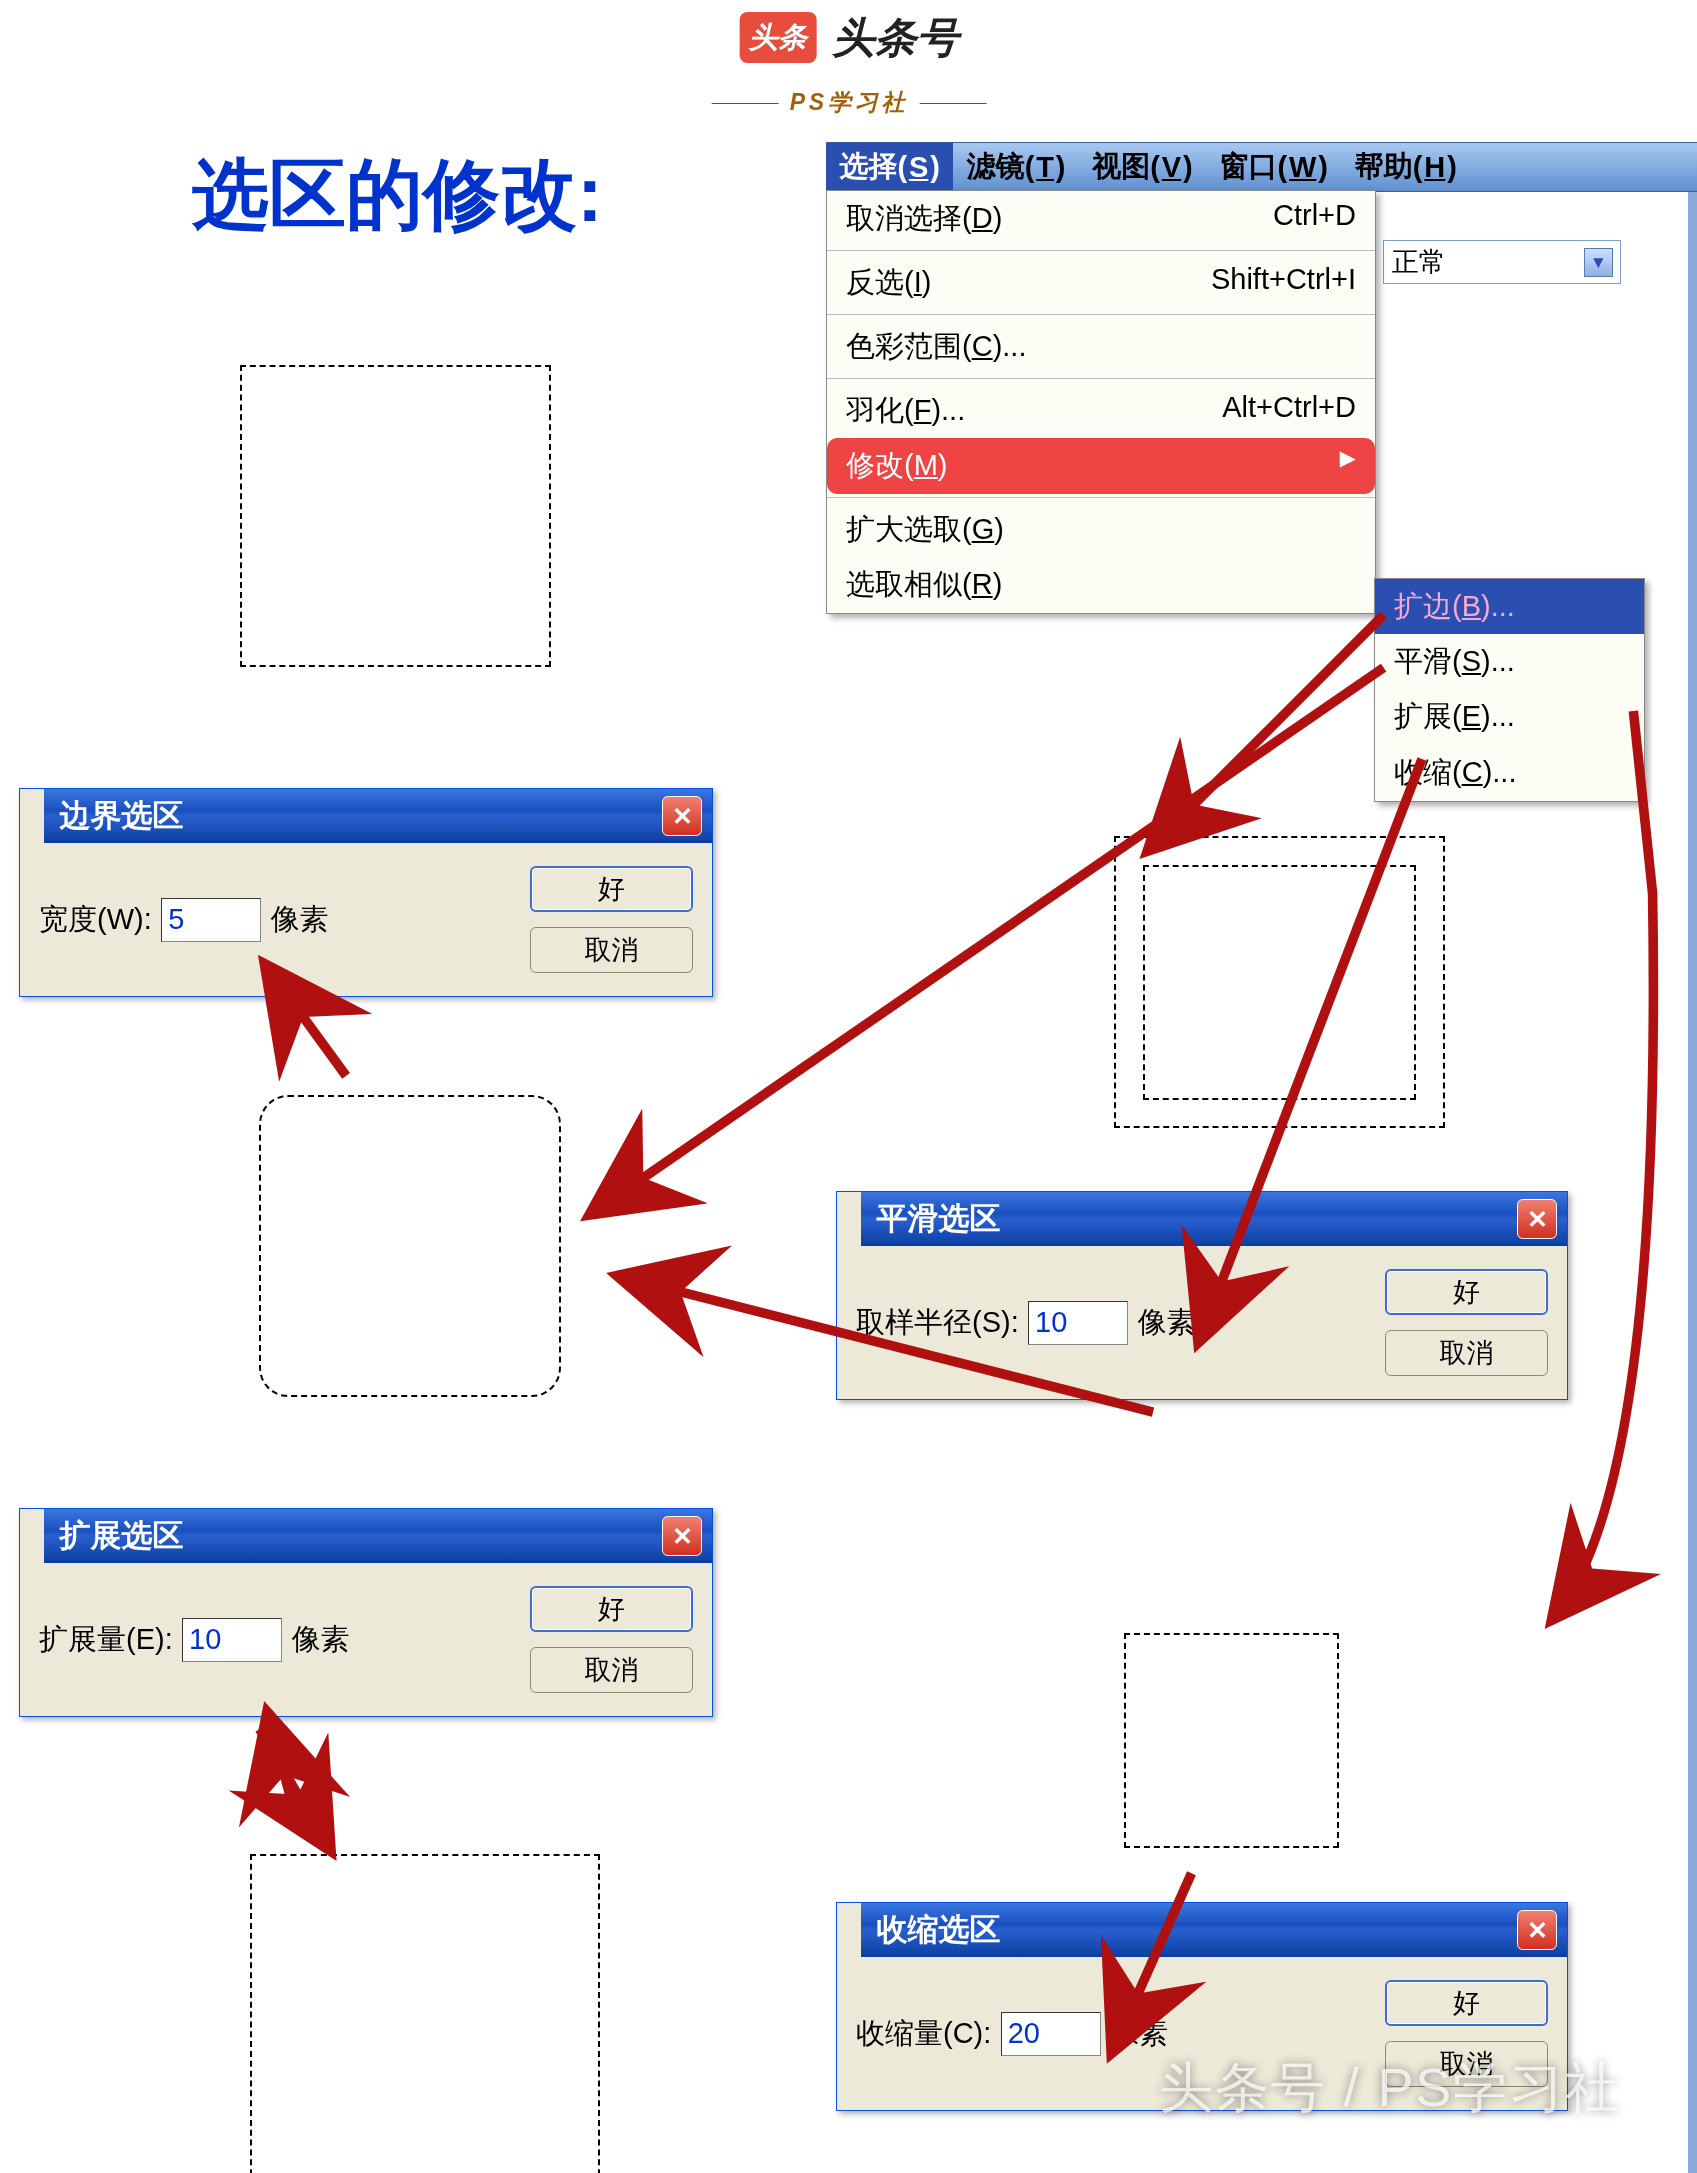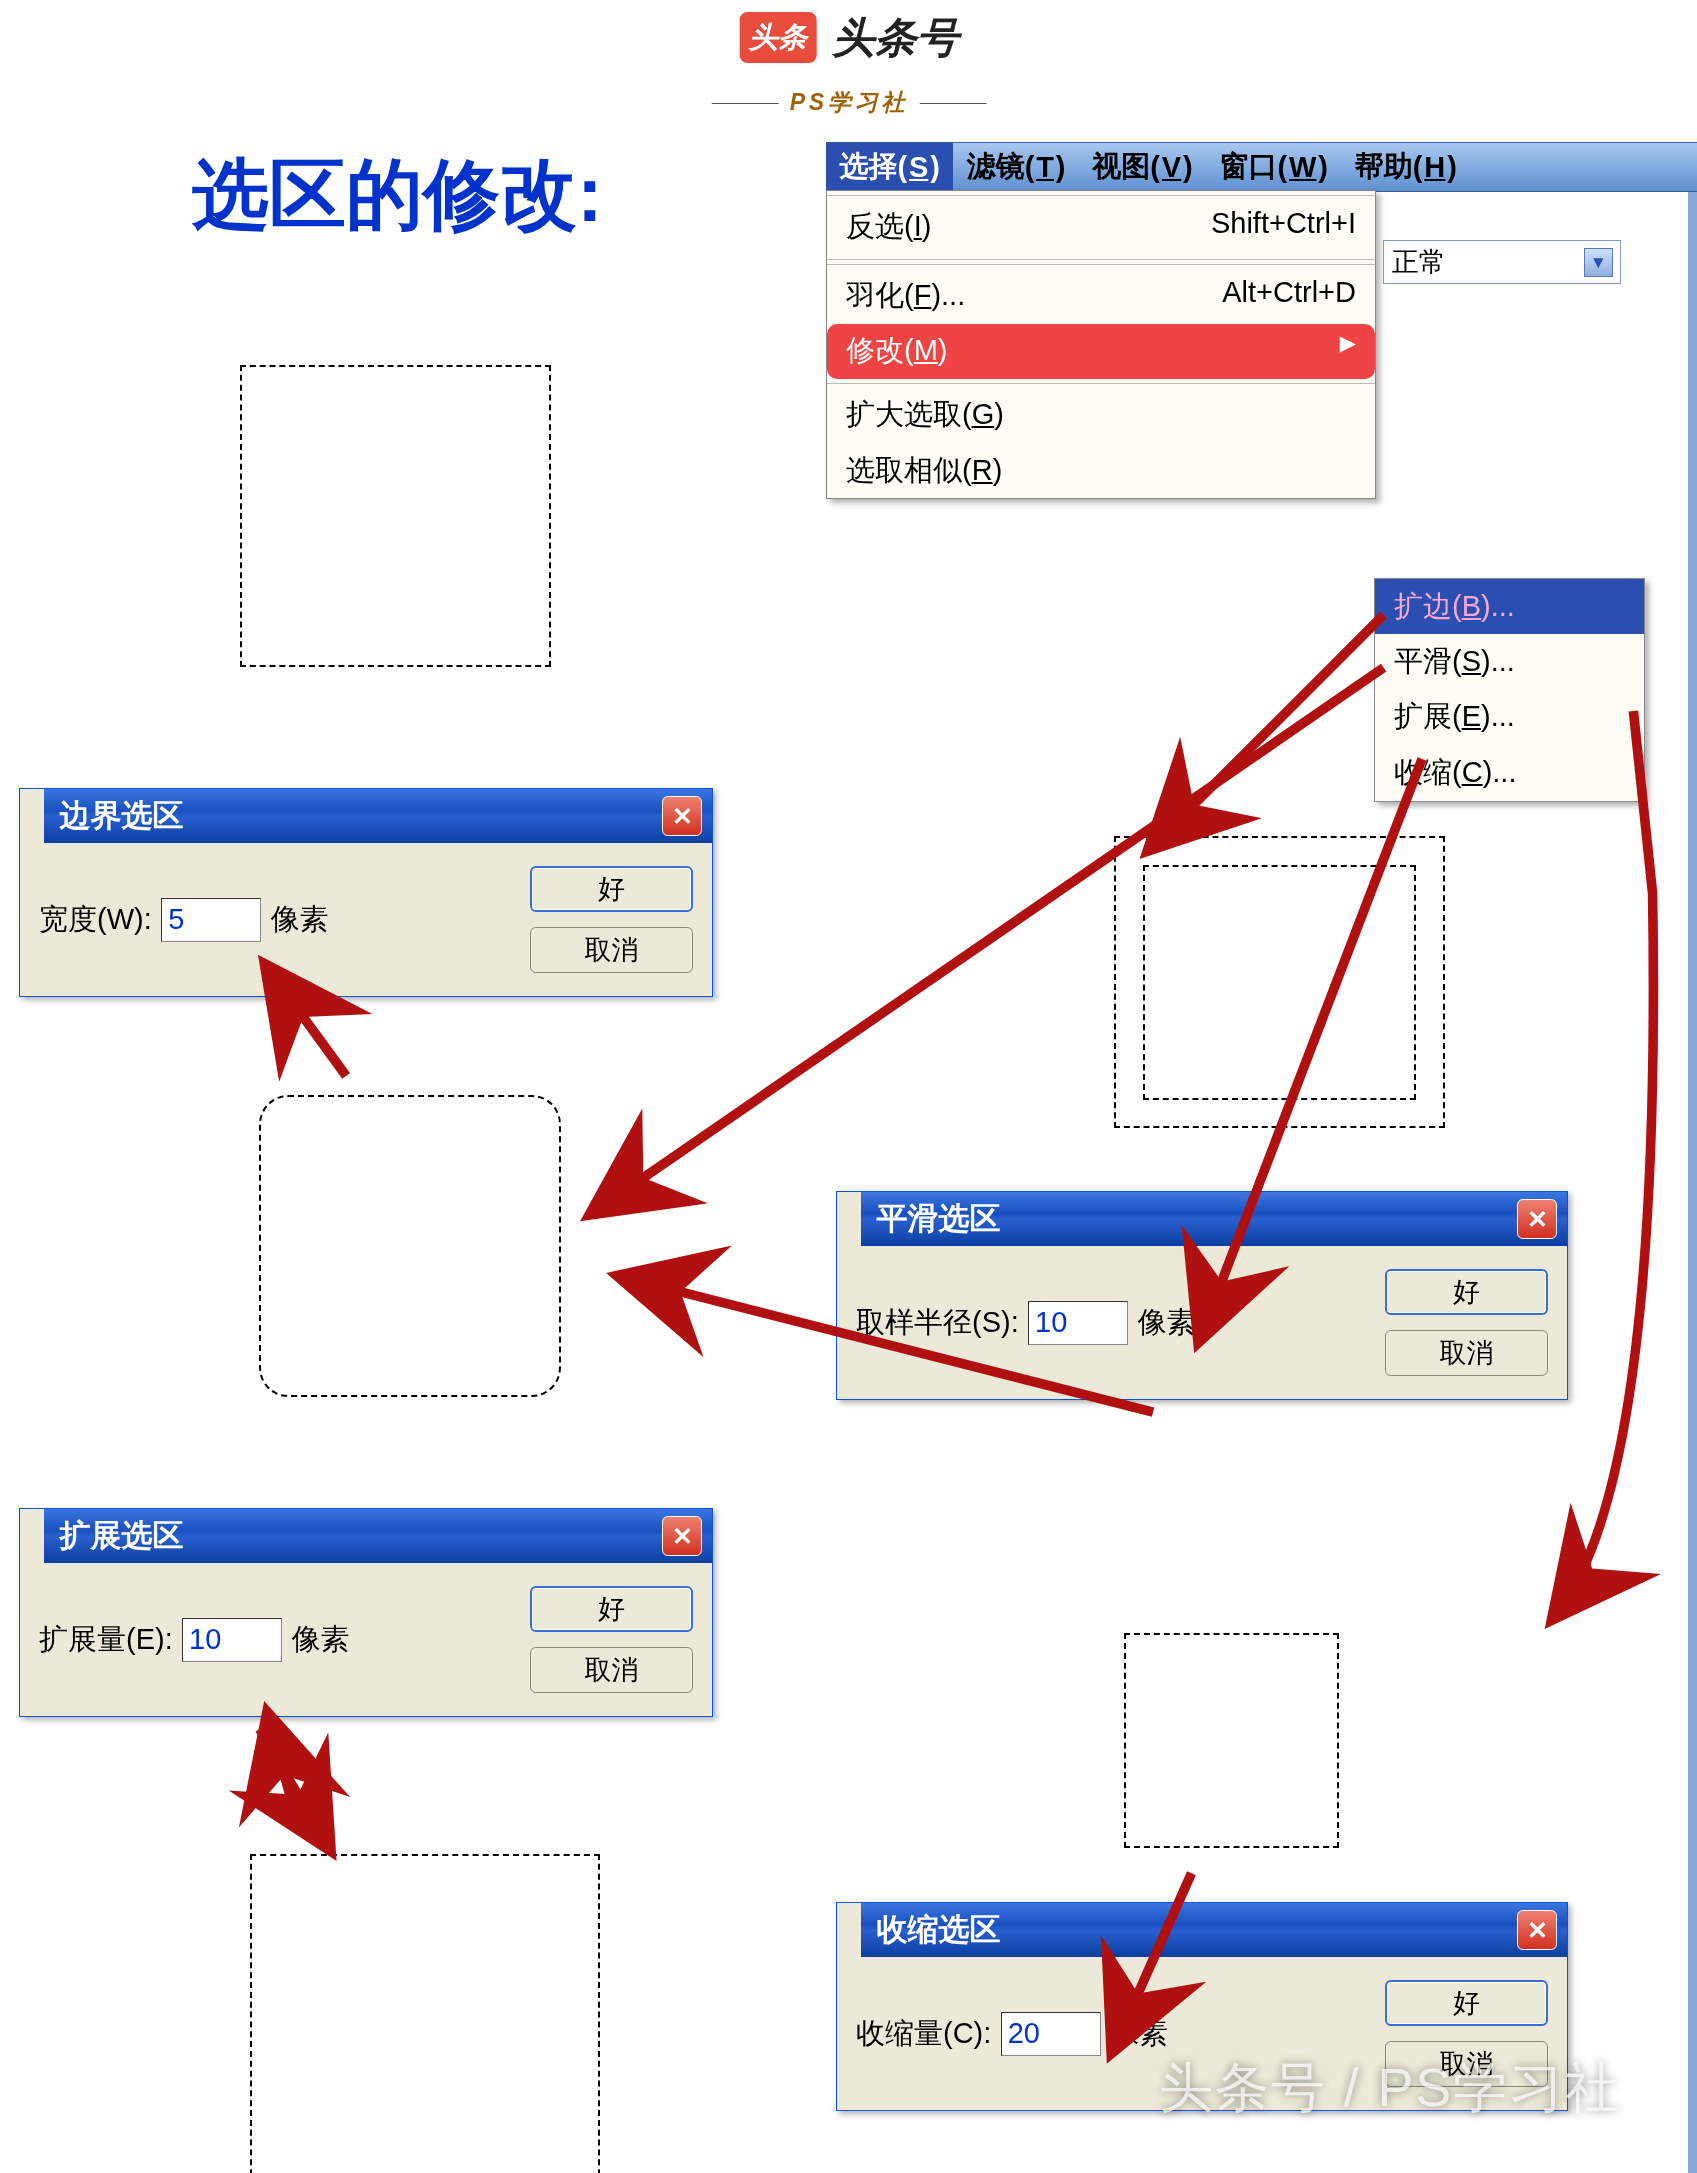--- a/index.html
+++ b/index.html
@@ -286,26 +286,34 @@
   </div>
   <div class="mi">
     <span>窗口</span>(<span class="ukey">W</span>)
   </div>
   <div class="mi">
     <span>帮助</span>(<span class="ukey">H</span>)
   </div>
 </div>
 
 <div class="dropdown">
+  <div class="row">
+    <span><span>取消选择</span>(<span class="ukey">D</span>)</span>
+    <span>Ctrl+D</span>
+  </div>
   <div class="sep"></div>
   <div class="row">
     <span><span>反选</span>(<span class="ukey">I</span>)</span>
     <span>Shift+Ctrl+I</span>
   </div>
   <div class="sep"></div>
+  <div class="row">
+    <span><span>色彩范围</span>(<span class="ukey">C</span>)<span>...</span></span>
+    <span></span>
+  </div>
   <div class="sep"></div>
   <div class="row">
     <span><span>羽化</span>(<span class="ukey">F</span>)<span>...</span></span>
     <span>Alt+Ctrl+D</span>
   </div>
   <div class="row sel">
     <span><span>修改</span>(<span class="ukey">M</span>)</span>
     <span class="arrow">▶</span>
   </div>
   <div class="sep"></div>

